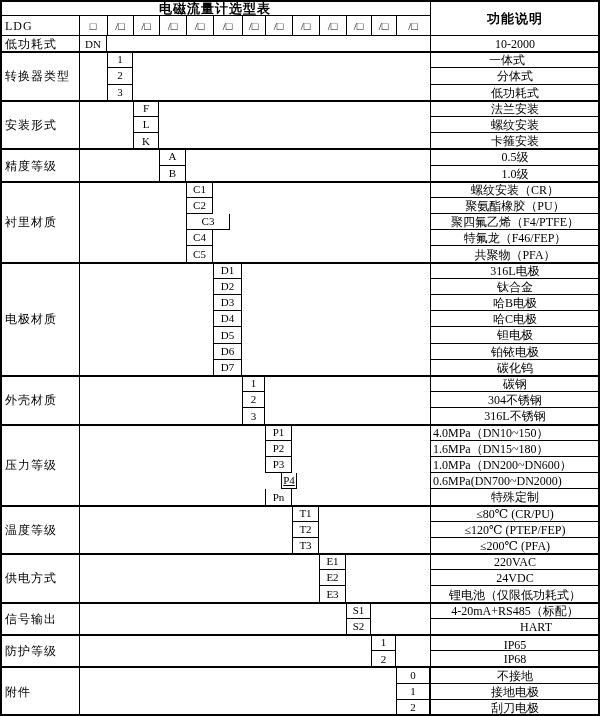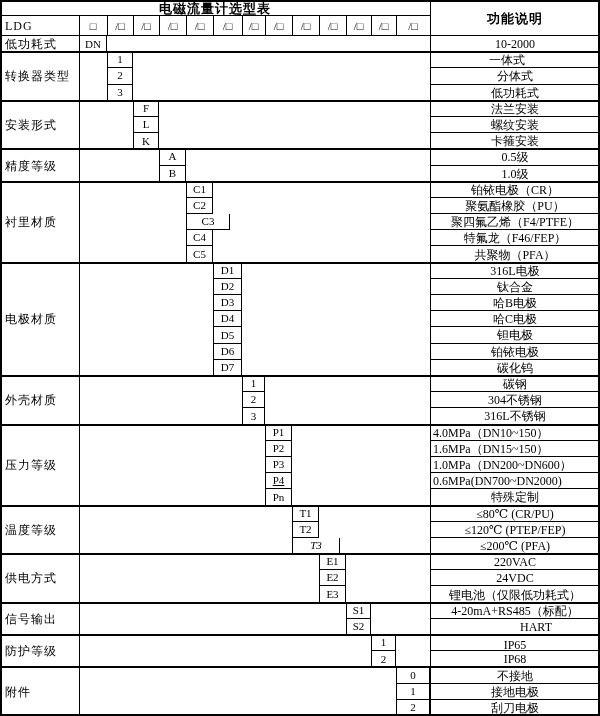--- a/index.html
+++ b/index.html
@@ -86,21 +86,21 @@
     <div class="ln" style="left: 0px; top: 148.333px; width: 600px; height: 2px;"></div>
     <div class="cell lbl" style="left: 0px; top: 149.333px; width: 79px; height: 32.381px;">精度等级</div>
     <div class="cell code box bb" style="left: 159px; top: 149.333px; width: 27px; height: 16.1905px;">A</div>
     <div class="cell" style="left: 430px; top: 149.333px; width: 170px; height: 16.1905px;">0.5级</div>
     <div class="ln" style="left: 431px; top: 164.524px; width: 169px; height: 1px;"></div>
     <div class="cell code box" style="left: 159px; top: 165.524px; width: 27px; height: 16.1905px;">B</div>
     <div class="cell" style="left: 430px; top: 165.524px; width: 170px; height: 16.1905px;">1.0级</div>
     <div class="ln" style="left: 0px; top: 180.714px; width: 600px; height: 2px;"></div>
     <div class="cell lbl" style="left: 0px; top: 181.714px; width: 79px; height: 80.9524px;">衬里材质</div>
     <div class="cell code box bb" style="left: 186px; top: 181.714px; width: 27px; height: 16.1905px;">C1</div>
-    <div class="cell" style="left: 430px; top: 181.714px; width: 170px; height: 16.1905px;">铂铱电极（CR）</div>
+    <div class="cell" style="left: 430px; top: 181.714px; width: 170px; height: 16.1905px;">螺纹安装（CR）</div>
     <div class="ln" style="left: 431px; top: 196.905px; width: 169px; height: 1px;"></div>
     <div class="cell code box bb" style="left: 186px; top: 197.905px; width: 27px; height: 16.1905px;">C2</div>
     <div class="cell" style="left: 430px; top: 197.905px; width: 170px; height: 16.1905px;">聚氨酯橡胶（PU）</div>
     <div class="ln" style="left: 431px; top: 213.095px; width: 169px; height: 1px;"></div>
     <div class="cell code box bb" style="left: 186px; top: 214.095px; width: 44px; height: 16.1905px;">C3</div>
     <div class="cell" style="left: 430px; top: 214.095px; width: 170px; height: 16.1905px;">聚四氟乙烯（F4/PTFE）</div>
     <div class="ln" style="left: 431px; top: 229.286px; width: 169px; height: 1px;"></div>
     <div class="cell code box bb" style="left: 186px; top: 230.286px; width: 27px; height: 16.1905px;">C4</div>
     <div class="cell" style="left: 430px; top: 230.286px; width: 170px; height: 16.1905px;">特氟龙（F46/FEP）</div>
     <div class="ln" style="left: 431px; top: 245.476px; width: 169px; height: 1px;"></div>
@@ -137,39 +137,39 @@
     <div class="cell" style="left: 430px; top: 392.19px; width: 170px; height: 16.1905px;">304不锈钢</div>
     <div class="ln" style="left: 431px; top: 407.381px; width: 169px; height: 1px;"></div>
     <div class="cell code box" style="left: 242px; top: 408.381px; width: 23px; height: 16.1905px;">3</div>
     <div class="cell" style="left: 430px; top: 408.381px; width: 170px; height: 16.1905px;">316L不锈钢</div>
     <div class="ln" style="left: 0px; top: 423.571px; width: 600px; height: 2px;"></div>
     <div class="cell lbl" style="left: 0px; top: 424.571px; width: 79px; height: 80.9524px;">压力等级</div>
     <div class="cell code box bb" style="left: 265px; top: 424.571px; width: 27px; height: 16.1905px;">P1</div>
     <div class="cell dleft" style="left: 430px; top: 424.571px; width: 170px; height: 16.1905px;">4.0MPa（DN10~150）</div>
     <div class="ln" style="left: 431px; top: 439.762px; width: 169px; height: 1px;"></div>
     <div class="cell code box bb" style="left: 265px; top: 440.762px; width: 27px; height: 16.1905px;">P2</div>
-    <div class="cell dleft" style="left: 430px; top: 440.762px; width: 170px; height: 16.1905px;">1.6MPa（DN15~150）</div>
+    <div class="cell dleft" style="left: 430px; top: 440.762px; width: 170px; height: 16.1905px;">1.6MPa（DN15~180）</div>
     <div class="ln" style="left: 431px; top: 455.952px; width: 169px; height: 1px;"></div>
     <div class="cell code box bb" style="left: 265px; top: 456.952px; width: 27px; height: 16.1905px;">P3</div>
     <div class="cell dleft" style="left: 430px; top: 456.952px; width: 170px; height: 16.1905px; text-align: right;">1.0MPa（DN200~DN600）</div>
     <div class="ln" style="left: 431px; top: 472.143px; width: 169px; height: 1px;"></div>
-    <div class="cell code box bb" style="left: 265px; top: 473.143px; width: 27px; height: 16.1905px; text-decoration: underline;">P4</div>
+    <div class="cell code box bb" style="left: 281px; top: 473.143px; width: 16px; height: 16.1905px; text-decoration: underline;">P4</div>
     <div class="cell dleft" style="left: 430px; top: 473.143px; width: 170px; height: 16.1905px;">0.6MPa(DN700~DN2000)</div>
     <div class="ln" style="left: 431px; top: 488.333px; width: 169px; height: 1px;"></div>
     <div class="cell code box" style="left: 265px; top: 489.333px; width: 27px; height: 16.1905px;">Pn</div>
     <div class="cell" style="left: 430px; top: 489.333px; width: 170px; height: 16.1905px;">特殊定制</div>
     <div class="ln" style="left: 0px; top: 504.524px; width: 600px; height: 2px;"></div>
     <div class="cell lbl" style="left: 0px; top: 505.524px; width: 79px; height: 48.5714px;">温度等级</div>
     <div class="cell code box bb" style="left: 292px; top: 505.524px; width: 27px; height: 16.1905px;">T1</div>
     <div class="cell" style="left: 430px; top: 505.524px; width: 170px; height: 16.1905px;">≤80℃ (CR/PU)</div>
     <div class="ln" style="left: 431px; top: 520.714px; width: 169px; height: 1px;"></div>
     <div class="cell code box bb" style="left: 292px; top: 521.714px; width: 27px; height: 16.1905px;">T2</div>
     <div class="cell" style="left: 430px; top: 521.714px; width: 170px; height: 16.1905px;">≤120℃ (PTEP/FEP)</div>
     <div class="ln" style="left: 431px; top: 536.905px; width: 169px; height: 1px;"></div>
-    <div class="cell code box" style="left: 292px; top: 537.905px; width: 48px; height: 16.1905px; font-style: italic;">T3</div>
+    <div class="cell code box" style="left: 292px; top: 537.905px; width: 27px; height: 16.1905px;">T3</div>
     <div class="cell" style="left: 430px; top: 537.905px; width: 170px; height: 16.1905px;">≤200℃ (PFA)</div>
     <div class="ln" style="left: 0px; top: 553.095px; width: 600px; height: 2px;"></div>
     <div class="cell lbl" style="left: 0px; top: 554.095px; width: 79px; height: 48.5714px;">供电方式</div>
     <div class="cell code box bb" style="left: 319px; top: 554.095px; width: 27px; height: 16.1905px;">E1</div>
     <div class="cell" style="left: 430px; top: 554.095px; width: 170px; height: 16.1905px;">220VAC</div>
     <div class="ln" style="left: 431px; top: 569.286px; width: 169px; height: 1px;"></div>
     <div class="cell code box bb" style="left: 319px; top: 570.286px; width: 27px; height: 16.1905px;">E2</div>
     <div class="cell" style="left: 430px; top: 570.286px; width: 170px; height: 16.1905px;">24VDC</div>
     <div class="ln" style="left: 431px; top: 585.476px; width: 169px; height: 1px;"></div>
     <div class="cell code box" style="left: 319px; top: 586.476px; width: 27px; height: 16.1905px;">E3</div>

